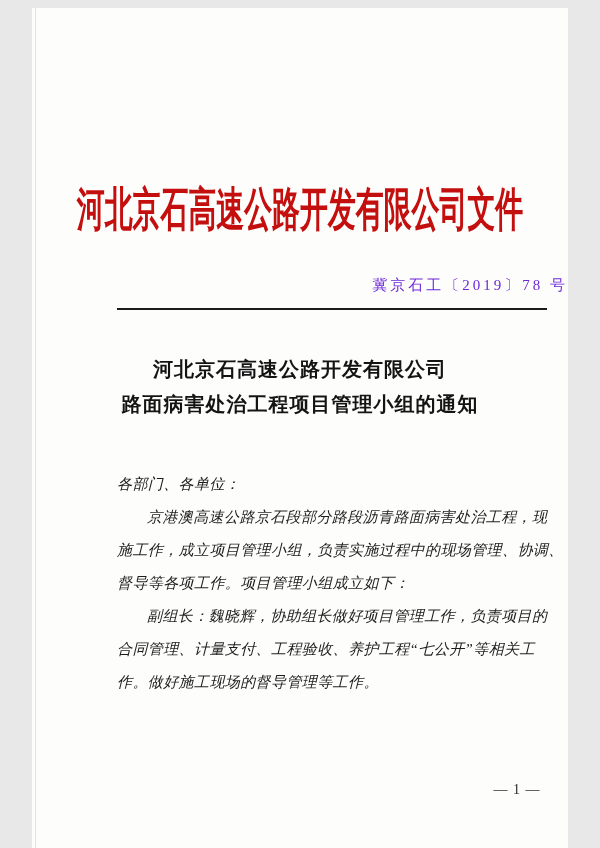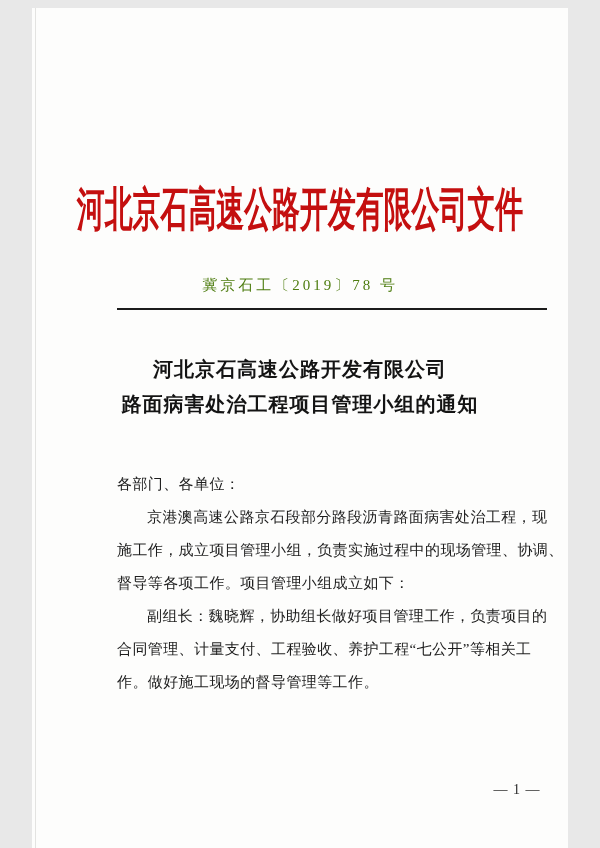--- a/index.html
+++ b/index.html
@@ -39,24 +39,24 @@
     color: #c40f0f;
     transform: scale(0.93, 1.55);
     transform-origin: 50% 0;
     white-space: nowrap;
   }
   .doc-number {
     position: absolute;
     top: 268px;
     left: 0;
     width: 100%;
-    text-align: center;
+    text-align: right;
     font-size: 15px;
     letter-spacing: 3px;
-    color: #4d7c0f;
+    color: #6d28d9;
   }
   .rule {
     position: absolute;
     top: 300px;
     left: 85px;
     width: 430px;
     height: 2px;
     background: #1c1c1c;
   }
   .doc-title {
@@ -73,20 +73,21 @@
   }
   .doc-body {
     position: absolute;
     top: 460px;
     left: 85px;
     width: 432px;
     font-size: 15px;
     line-height: 33px;
     color: #1d1d1d;
     letter-spacing: 0.4px;
+    font-style: italic;
   }
   .body-line, .salutation { height: 33px; white-space: nowrap; }
   .body-line.indent { padding-left: 30px; }
   .page-number {
     position: absolute;
     top: 774px;
     left: 430px;
     width: 110px;
     text-align: center;
     font-size: 14px;

